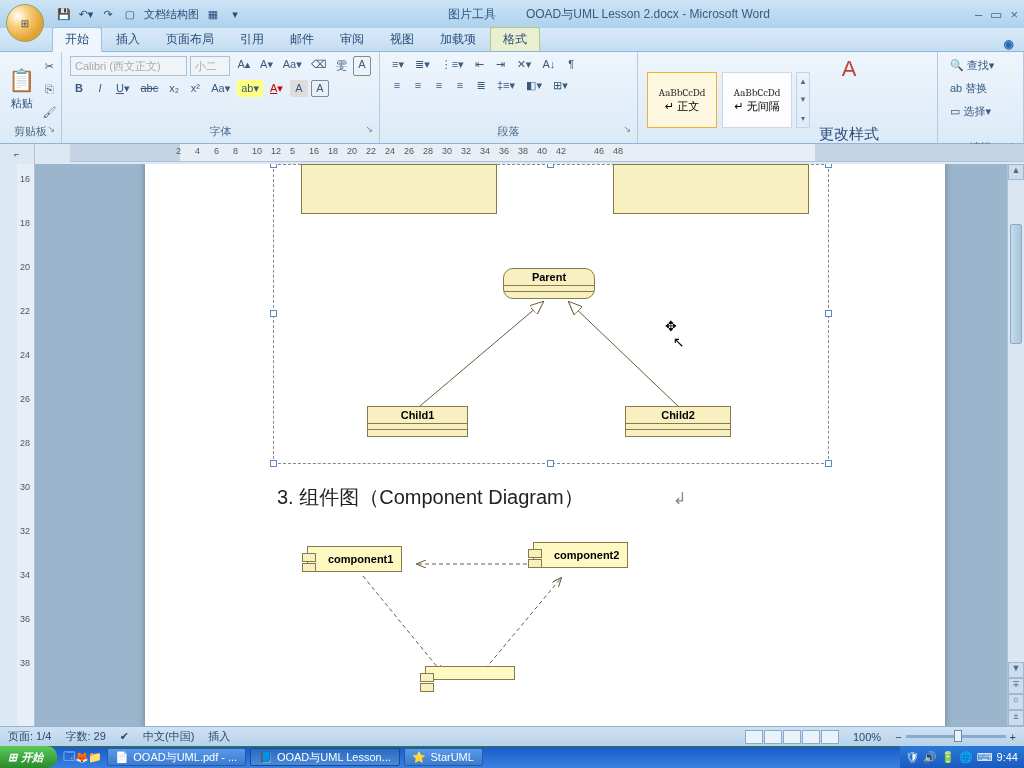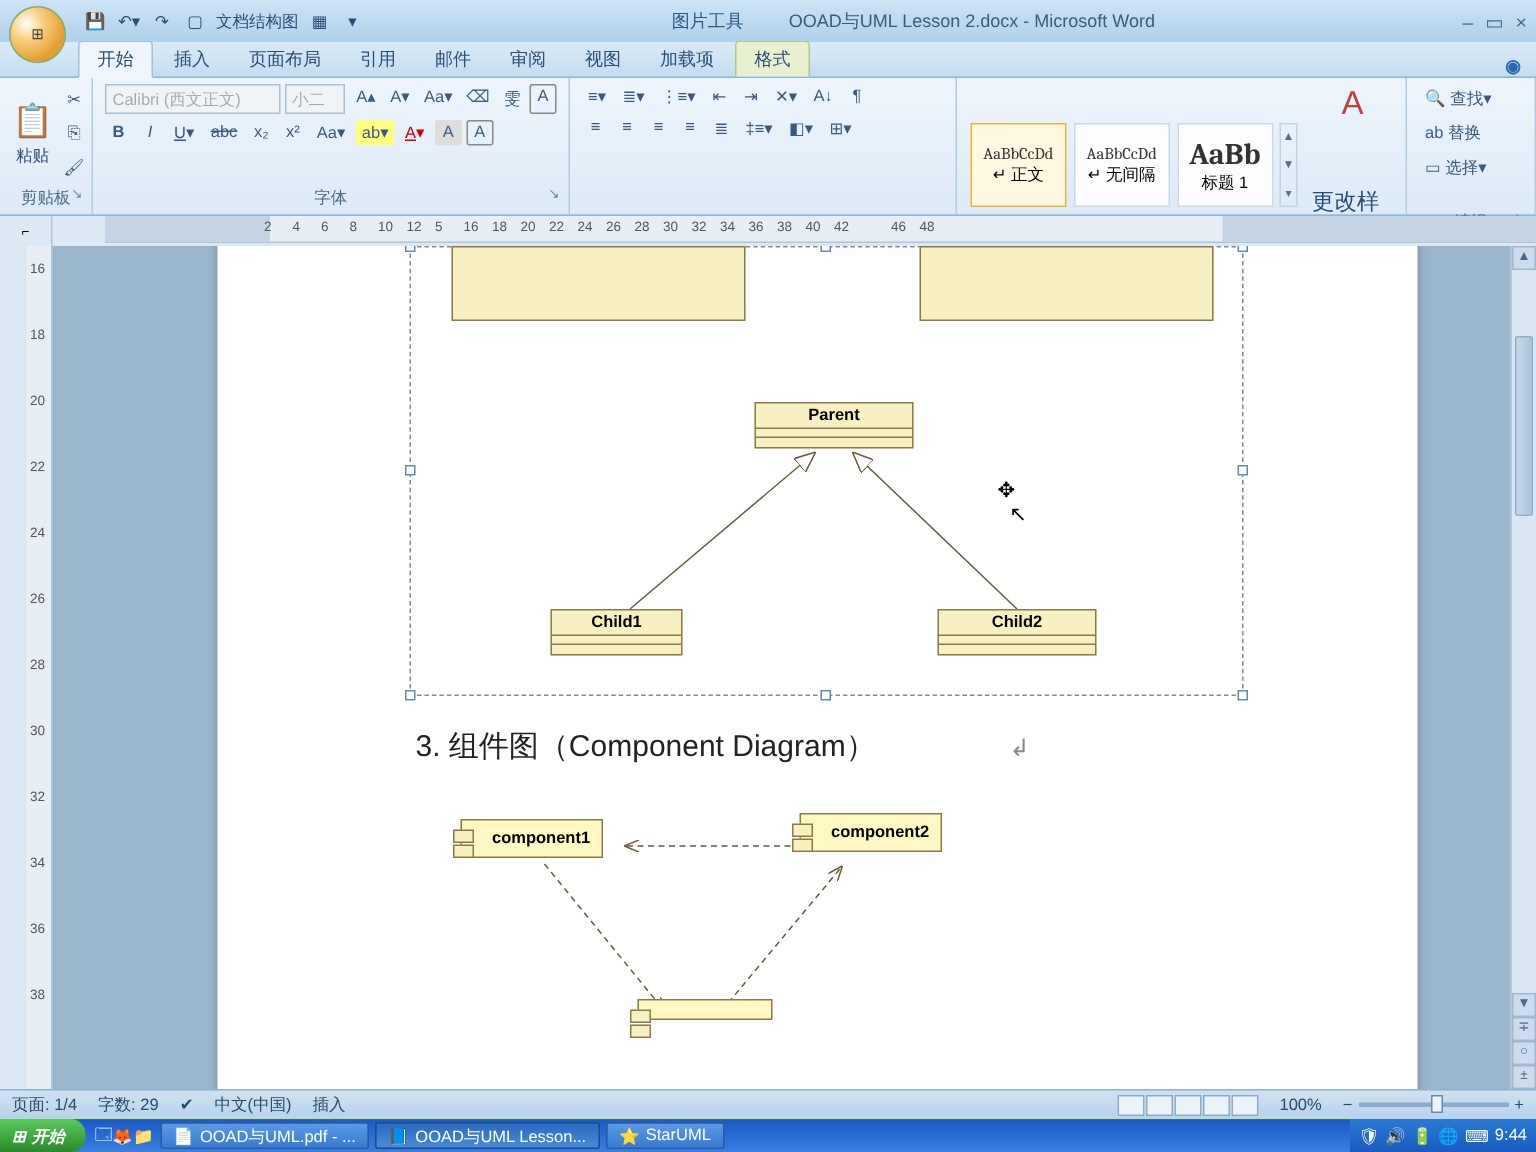--- a/index.html
+++ b/index.html
@@ -183,35 +183,32 @@
         <span class="btn">≡</span>
         <span class="btn">≡</span>
         <span class="btn">≡</span>
         <span class="btn">≡</span>
         <span class="btn">≣</span>
         <span class="btn">‡≡▾</span>
         <span class="btn">◧▾</span>
         <span class="btn">⊞▾</span>
       </div>
     </div>
+    <div class="group-label">段落</div>
   </div>
 
   <div class="group" style="width:300px;">
     <div class="group-body">
       <div class="style-item sel">
         <div class="style-prev">AaBbCcDd</div>
         <div>↵ 正文</div>
       </div>
       <div class="style-item">
         <div class="style-prev">AaBbCcDd</div>
         <div>↵ 无间隔</div>
-      </div>
-      <div class="style-item">
-        <div class="style-prev" style="font-size:20px; font-weight:bold;">AaBb</div>
-        <div>标题 1</div>
       </div>
       <div class="vstack" style="border:1px solid #c0d4e6; height:56px; width:14px; justify-content:space-around; font-size:8px; color:#668;">
           <span>▲</span>
           <span>▼</span>
           <span>▾</span>
         </div>
       <div class="vstack" style="margin-left:6px;">
         <span style="font-size:22px; color:#c04040;">A</span>
         <span style="font-size:15px; color:#2a4e7a;margin-top:41px;">更改样式</span>
       </div>
@@ -290,26 +287,26 @@
         <div class="handle mid" style="left:50%; top:-4px; margin-left:-4px;"></div>
         <div class="handle mid" style="left:50%; bottom:-4px; margin-left:-4px;"></div>
         <div class="handle mid" style="top:50%; left:-4px; margin-top:-4px;"></div>
         <div class="handle mid" style="top:50%; right:-4px; margin-top:-4px;"></div>
 
       </div>
 
       <div class="uml-class" style="left:156px; top:10px; width:196px; height:50px;"></div>
       <div class="uml-class" style="left:468px; top:10px; width:196px; height:50px;"></div>
 
-      <div class="uml-class" style="left:358px; top:114px; width:106px;">
+      <div class="uml-class" style="left:358px; top:114px; width:92px;border-radius:10px;">
         <div class="hdr">Parent</div>
           <div class="sec"></div>
           <div style="height:6px;"></div>
       </div>
-      <div class="uml-class" style="left:222px; top:252px; width:88px;">
+      <div class="uml-class" style="left:222px; top:252px; width:101px;">
         <div class="hdr">Child1</div>
           <div class="sec"></div>
           <div style="height:6px;"></div>
       </div>
       <div class="uml-class" style="left:480px; top:252px; width:106px;">
         <div class="hdr">Child2</div>
           <div class="sec"></div>
           <div style="height:6px;"></div>
       </div>
 

